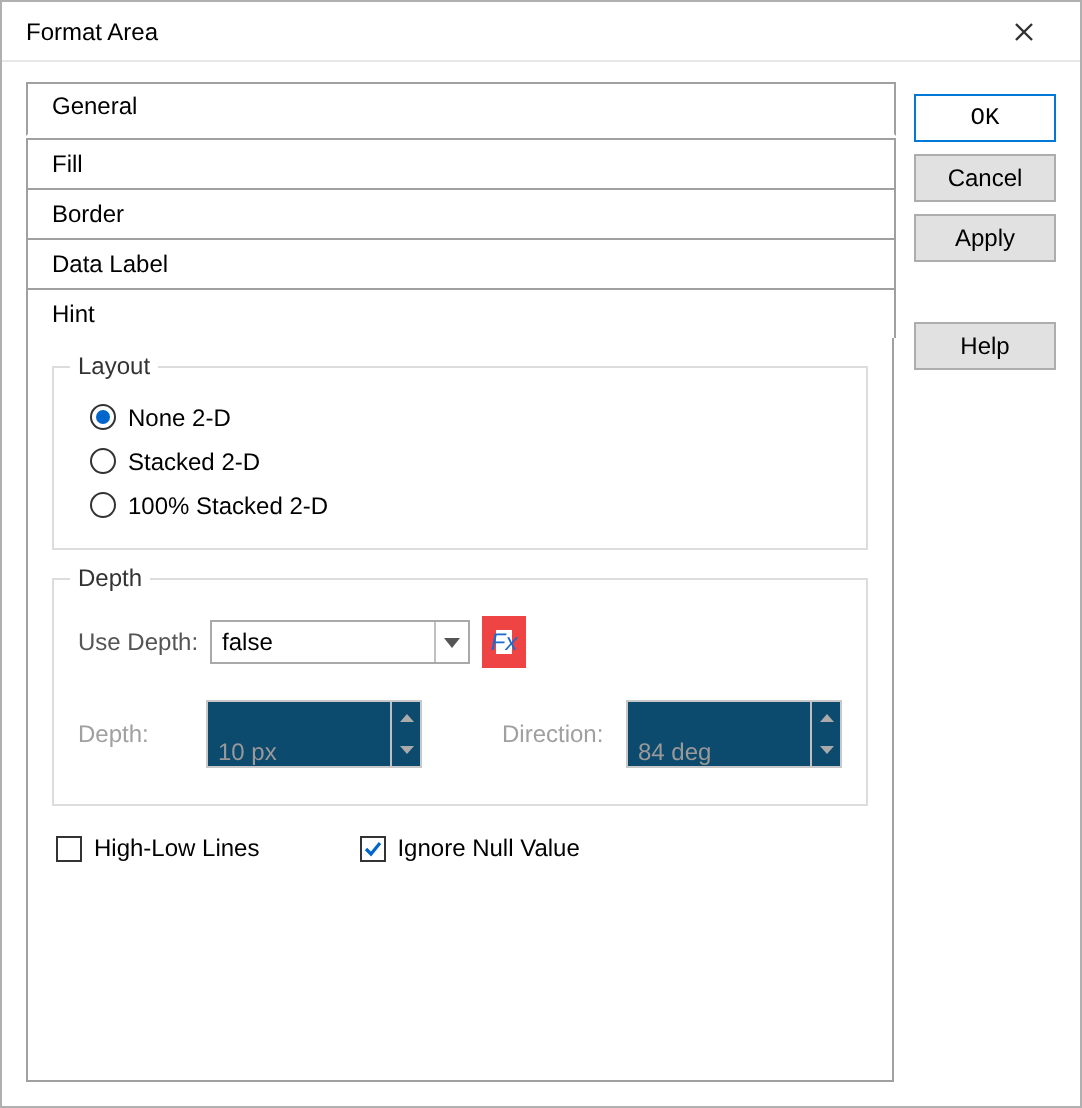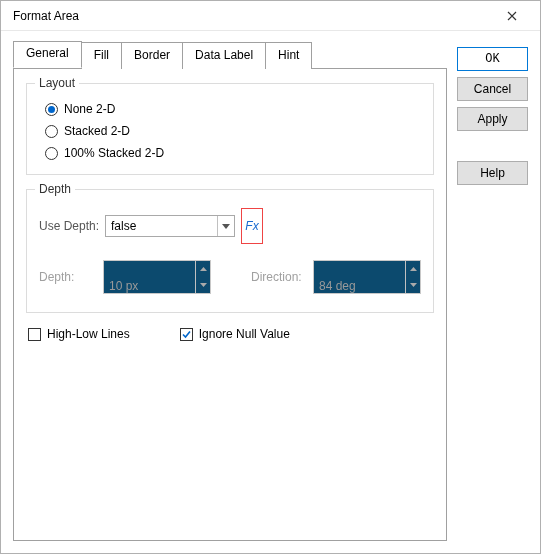--- a/index.html
+++ b/index.html
@@ -8,40 +8,40 @@
   .titlebar { height: 30px; display: flex; align-items: center; padding: 0 8px; border-bottom: 1px solid #e8e8e8; }
   .titlebar .title { flex: 1; padding-left: 4px; }
   .close-btn { width: 40px; height: 28px; display: flex; align-items: center; justify-content: center; cursor: pointer; }
   .close-btn svg { width: 10px; height: 10px; }
   .body { flex: 1; display: flex; padding: 10px 12px 12px 12px; }
   .left { flex: 1; display: flex; flex-direction: column; }
   .right { width: 88px; margin-left: 10px; display: flex; flex-direction: column; gap: 6px; padding-top: 6px; }
   .btn { height: 24px; border: 1px solid #adadad; background: #e1e1e1; display: flex; align-items: center; justify-content: center; cursor: pointer; }
   .btn.primary { border: 1px solid #0078d7; background: #fff; font-family: Liberation Mono, monospace; }
   .gap { height: 18px; }
-  .tabs { display: flex; position: relative; z-index: 2; }
+  .tabs { display: flex; position: relative; z-index: 2; flex-direction: column; }
   .tab { padding: 5px 12px 5px; border: 1px solid #a0a0a0; border-bottom: none; background: #fff; margin-right: -1px; cursor: pointer; position: relative; top: 1px; }
   .tab.active { background: #fff; border-bottom: 1px solid #fff; top: 0; padding-top: 4px; padding-bottom: 7px; z-index: 3; }
   .tab:not(.active) { border-top: 1px solid #a0a0a0; }
   .panel { flex: 1; border: 1px solid #a0a0a0; background: #fff; padding: 14px 12px; position: relative; z-index: 1; }
   .groupbox { border: 1px solid #dcdcdc; padding: 14px 12px 12px; margin-bottom: 14px; position: relative; }
   .groupbox .legend { position: absolute; top: -8px; left: 8px; background: #fff; padding: 0 4px; color: #333; }
-  .radio-row { display: flex; align-items: flex-end; margin: 4px 0 8px 6px; gap: 6px; }
+  .radio-row { display: flex; align-items: flex-start; margin: 4px 0 8px 6px; gap: 6px; }
   .radio { width: 13px; height: 13px; border: 1px solid #333; border-radius: 50%; display: inline-flex; align-items: center; justify-content: center; }
   .radio.checked::after { content: ""; width: 7px; height: 7px; background: #0066cc; border-radius: 50%; }
   .depth-row1 { display: flex; align-items: center; gap: 6px; margin: 4px 0 16px 0; }
   .combo { position: relative; width: 130px; height: 22px; border: 1px solid #a9a9a9; background: #fff; display: flex; align-items: center; padding: 0 18px 0 5px; }
   .combo .arrow { position: absolute; right: 0; top: 0; bottom: 0; width: 17px; border-left: 1px solid #c0c0c0; display: flex; align-items: center; justify-content: center; }
   .combo .arrow svg { width: 8px; height: 5px; }
   .spinner { position: relative; height: 34px; border: 1px solid #a9a9a9; background: #0c4a6e; display: flex; align-items: flex-end; padding: 0 16px 0 5px; }
   .spinner.disabled { color: #999; border-color: #c8c8c8; }
   .spinner .spin { position: absolute; right: 0; top: 0; bottom: 0; width: 15px; border-left: 1px solid #c0c0c0; display: flex; flex-direction: column; }
   .spinner .spin div { flex: 1; display: flex; align-items: center; justify-content: center; }
   .spinner .spin svg { width: 7px; height: 4px; }
-  .fx-btn { width: 22px; height: 36px; border: 1px solid #ef4444; display: flex; align-items: center; justify-content: center; color: #1a6bd0; font-style: italic; font-family: Georgia, serif; cursor: pointer; }
+  .fx-btn { width: 22px; height: 26px; border: 7px solid #ef4444; display: flex; align-items: center; justify-content: center; color: #1a6bd0; font-style: italic; font-family: Georgia, serif; cursor: pointer; }
   .depth-row2 { display: flex; align-items: center; margin: 0 0 6px 0; }
   .lbl { color: #555; }
   .lbl.disabled { color: #a0a0a0; }
   .check-row { display: flex; align-items: center; gap: 6px; }
   .checkbox { width: 13px; height: 13px; border: 1px solid #333; background: #fff; display: inline-flex; align-items: center; justify-content: center; }
   .checkbox.checked svg { width: 11px; height: 11px; }
   .checks { display: flex; gap: 50px; margin-top: 4px; margin-left: 2px; }
 </style>
 </head>
 <body>

